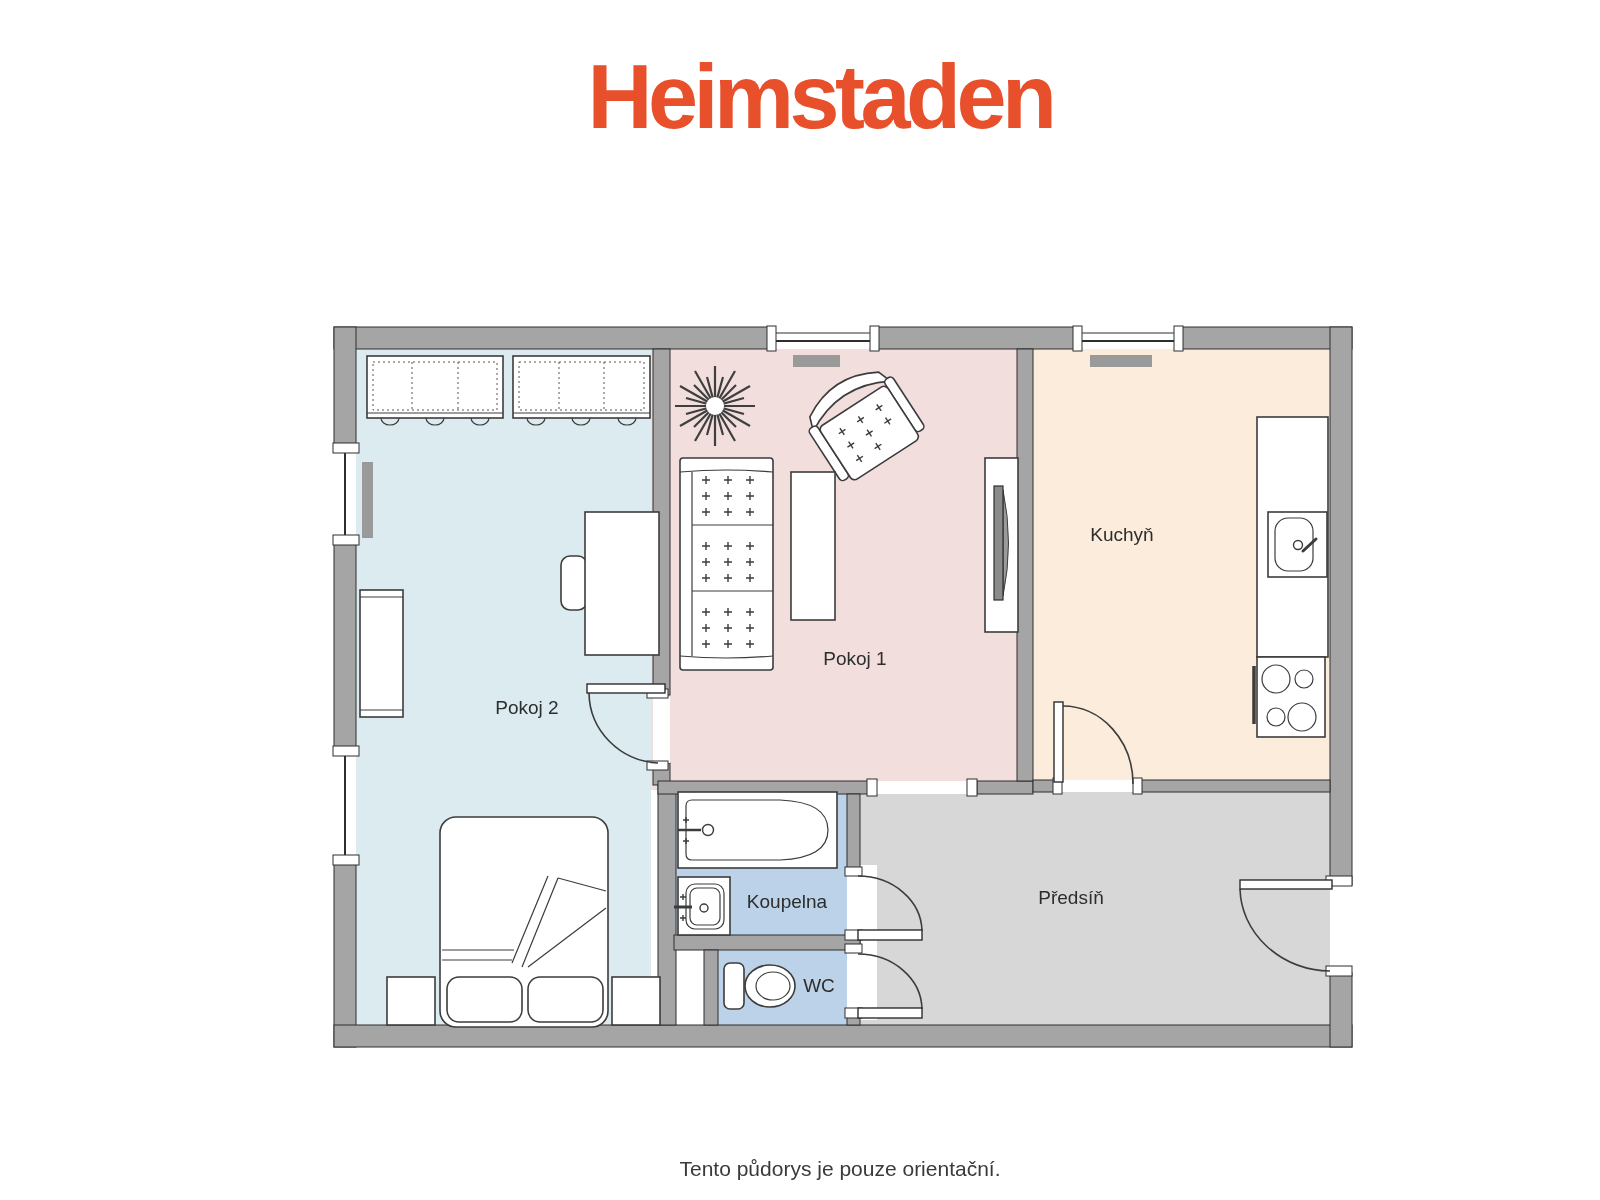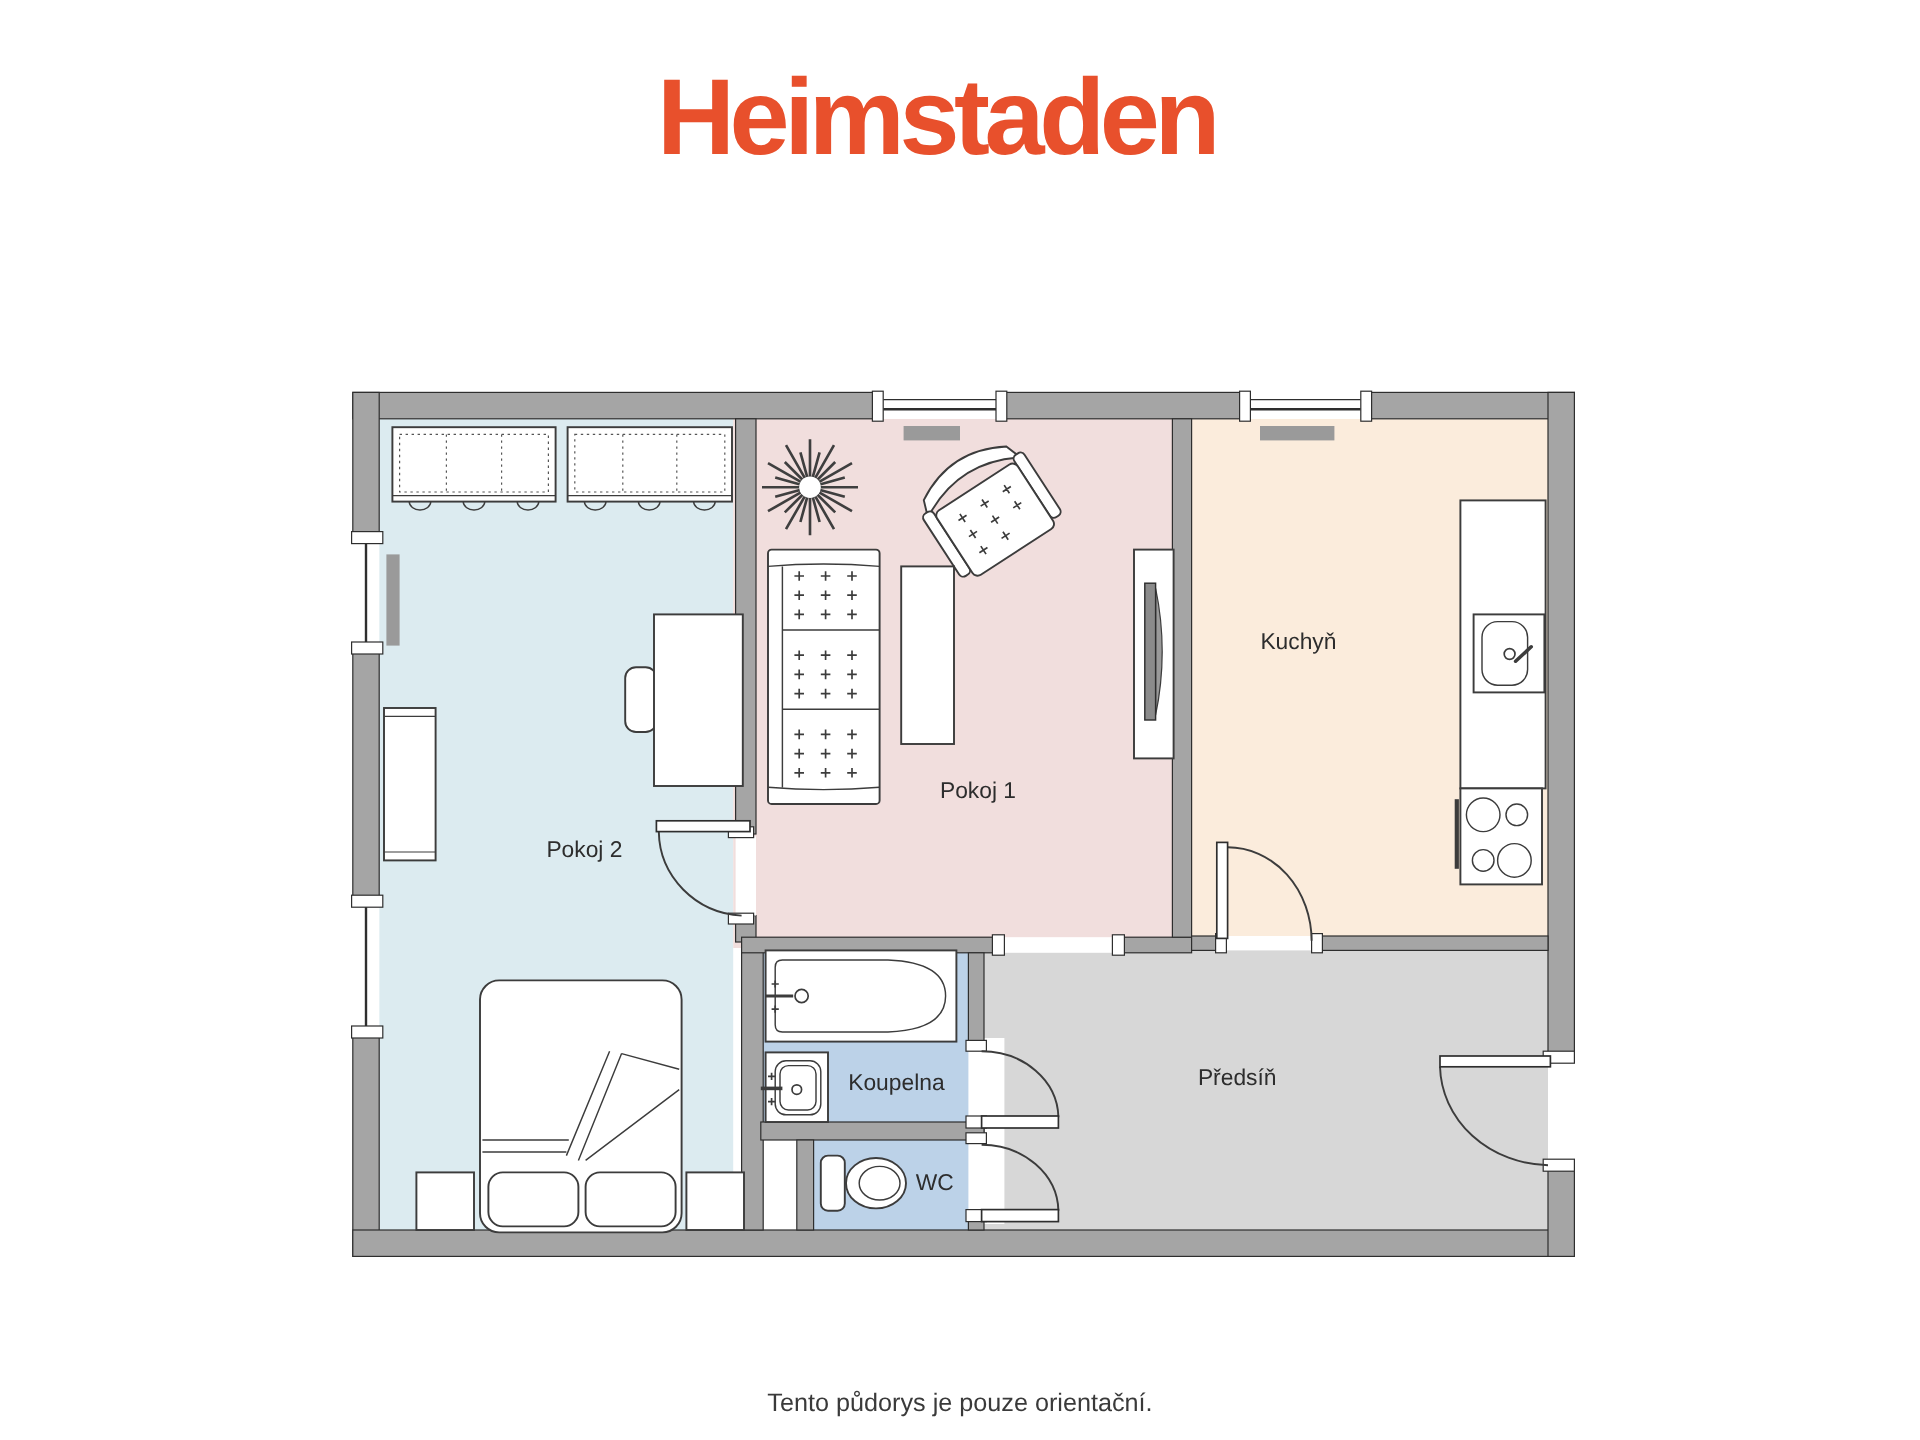--- a/index.html
+++ b/index.html
@@ -1,16 +1,16 @@
 <!DOCTYPE html>
 <html><head>
 <meta charset="utf-8">
 <style>
   html,body{margin:0;padding:0;background:#ffffff;}
-  .page{width:1270px;height:1200px;position:relative;background:#fff;font-family:"Liberation Sans",sans-serif;}
+  .page{width:1270px;height:1200px;position:relative;background:#fff;font-family:"Liberation Sans",sans-serif;margin-left:40px;}
   svg{display:block;}
   text{font-family:"Liberation Sans",sans-serif;}
   .room-label{font-size:19px;fill:#2d2d2d;}
   .logo-text{font-weight:bold;font-size:90px;letter-spacing:-4.5px;}
   .footer-text{font-size:21px;fill:#3a3a3a;}
   .wall{fill:#a5a5a5;stroke:#2e2e2e;stroke-width:1;}
   .furn{fill:#ffffff;stroke:#3c3c3c;stroke-width:1.6;}
   .furn-thin{fill:none;stroke:#3c3c3c;stroke-width:1.2;}
   .dotted{fill:none;stroke:#555;stroke-width:1;stroke-dasharray:2,3;}
   .doorleaf{fill:#ffffff;stroke:#2e2e2e;stroke-width:1.4;}

